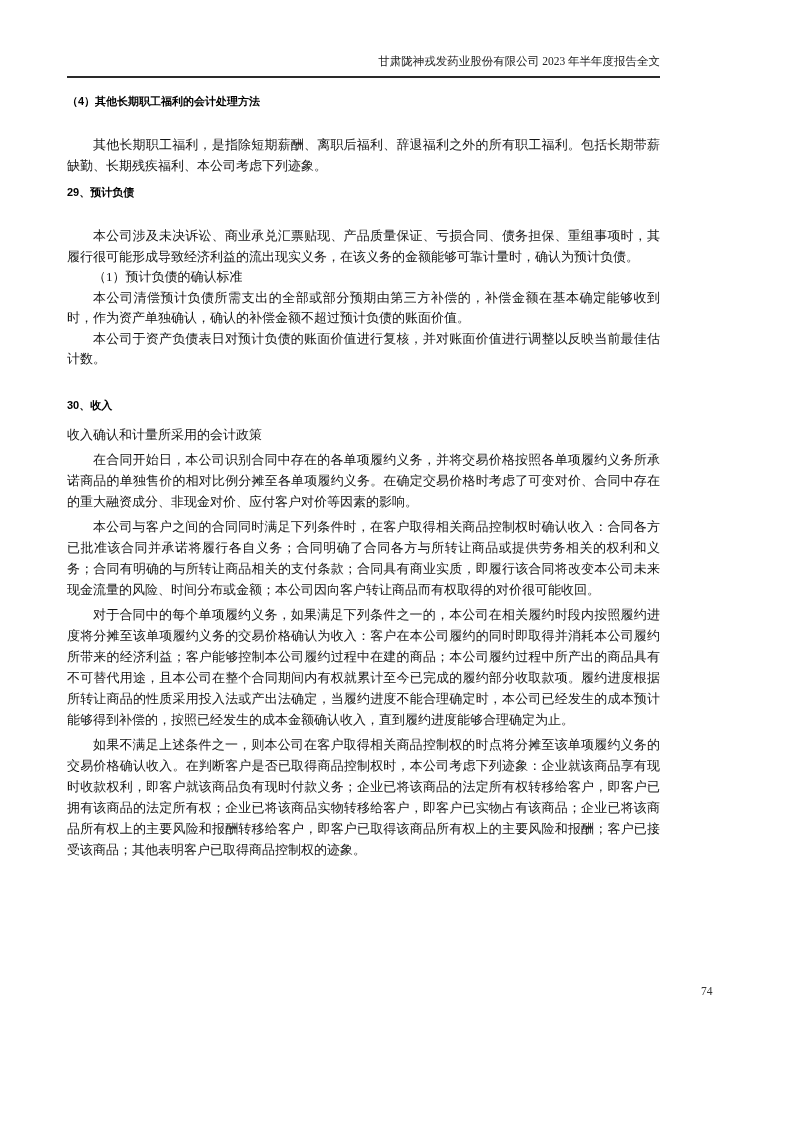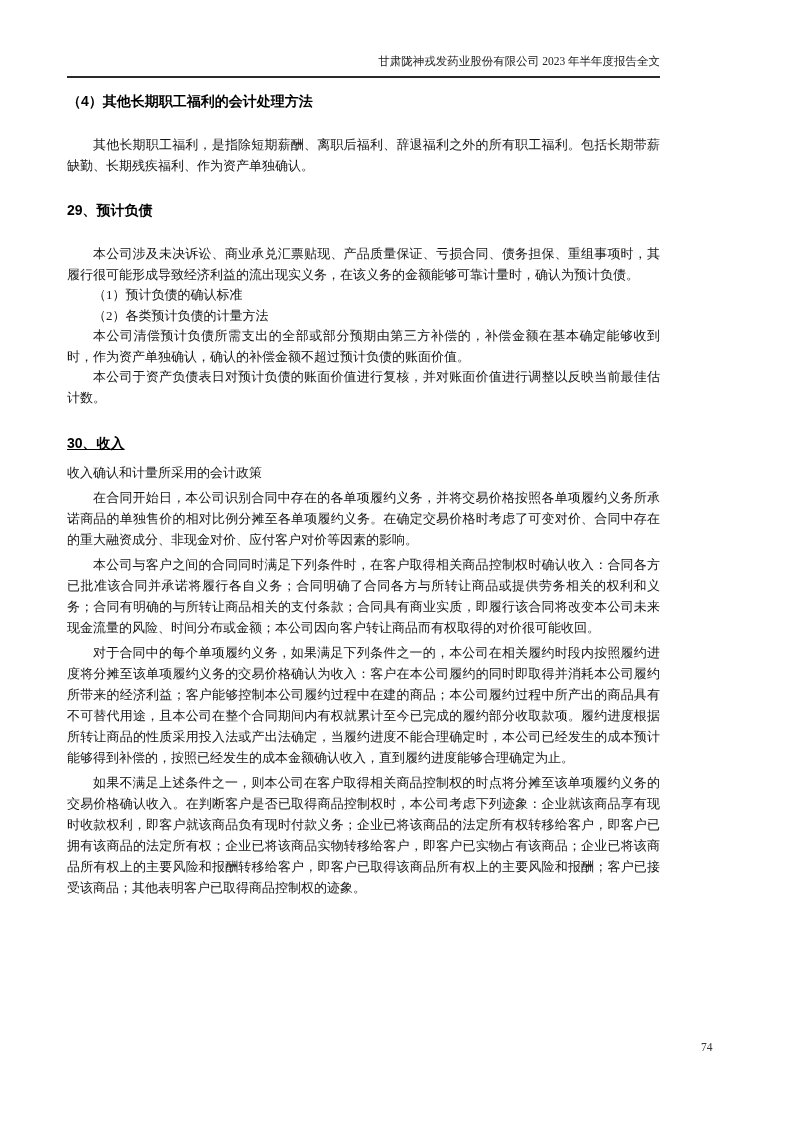--- a/index.html
+++ b/index.html
@@ -19,63 +19,62 @@
     padding-bottom: 7px;
     border-bottom: 2px solid #2a2a2a;
     text-align: right;
     font-size: 11.5px;
     line-height: 15px;
     color: #222;
   }
   .sec-heading {
     font-family: "Liberation Sans", "DejaVu Sans", sans-serif;
     font-weight: bold;
-    font-size: 14px;
+    font-size: 11px;
     line-height: 17px;
     color: #000;
   }
   .heading-l4 { margin-top: 15px; }
-  .heading-29 { margin-top: 26px; }
-  .heading-30 { margin-top: 27px; text-decoration: underline; }
+  .heading-29 { margin-top: 8px; }
+  .heading-30 { margin-top: 27px; }
   .para {
     margin: 0;
     font-size: 13px;
     line-height: 20.5px;
     text-align: justify;
     text-indent: 2em;
     color: #151515;
   }
   .group-first { margin-top: 25px; }
   .sec30 .para { line-height: 21px; margin-top: 4px; }
   .sec30 .group-first { margin-top: 10px; }
   .para.flush { text-indent: 0; }
   .page-number {
     position: absolute;
     left: 701px;
-    top: 1041px;
+    top: 985px;
     font-size: 11.5px;
     color: #333;
   }
 </style>
 </head>
 <body>
 
 <div class="page">
 
   <div class="doc-header">
     <span>甘肃陇神戎发药业股份有限公司 2023 年半年度报告全文</span>
   </div>
 
   <div class="sec-heading heading-l4">（4）其他长期职工福利的会计处理方法</div>
-  <p class="para group-first">其他长期职工福利，是指除短期薪酬、离职后福利、辞退福利之外的所有职工福利。包括长期带薪缺勤、长期残疾福利、作为资产单独确认。</p>
+  <p class="para group-first">其他长期职工福利，是指除短期薪酬、离职后福利、辞退福利之外的所有职工福利。包括长期带薪缺勤、长期残疾福利、本公司考虑下列迹象。</p>
 
   <div class="sec-heading heading-29">29、预计负债</div>
   <p class="para group-first">本公司涉及未决诉讼、商业承兑汇票贴现、产品质量保证、亏损合同、债务担保、重组事项时，其履行很可能形成导致经济利益的流出现实义务，在该义务的金额能够可靠计量时，确认为预计负债。</p>
   <p class="para">（1）预计负债的确认标准</p>
-  <p class="para">（2）各类预计负债的计量方法</p>
   <p class="para">本公司清偿预计负债所需支出的全部或部分预期由第三方补偿的，补偿金额在基本确定能够收到时，作为资产单独确认，确认的补偿金额不超过预计负债的账面价值。</p>
   <p class="para">本公司于资产负债表日对预计负债的账面价值进行复核，并对账面价值进行调整以反映当前最佳估计数。</p>
 
   <div class="sec-heading heading-30">30、收入</div>
   <div class="sec30">
     <p class="para flush group-first">收入确认和计量所采用的会计政策</p>
     <p class="para">在合同开始日，本公司识别合同中存在的各单项履约义务，并将交易价格按照各单项履约义务所承诺商品的单独售价的相对比例分摊至各单项履约义务。在确定交易价格时考虑了可变对价、合同中存在的重大融资成分、非现金对价、应付客户对价等因素的影响。</p>
     <p class="para">本公司与客户之间的合同同时满足下列条件时，在客户取得相关商品控制权时确认收入：合同各方已批准该合同并承诺将履行各自义务；合同明确了合同各方与所转让商品或提供劳务相关的权利和义务；合同有明确的与所转让商品相关的支付条款；合同具有商业实质，即履行该合同将改变本公司未来现金流量的风险、时间分布或金额；本公司因向客户转让商品而有权取得的对价很可能收回。</p>
     <p class="para">对于合同中的每个单项履约义务，如果满足下列条件之一的，本公司在相关履约时段内按照履约进度将分摊至该单项履约义务的交易价格确认为收入：客户在本公司履约的同时即取得并消耗本公司履约所带来的经济利益；客户能够控制本公司履约过程中在建的商品；本公司履约过程中所产出的商品具有不可替代用途，且本公司在整个合同期间内有权就累计至今已完成的履约部分收取款项。履约进度根据所转让商品的性质采用投入法或产出法确定，当履约进度不能合理确定时，本公司已经发生的成本预计能够得到补偿的，按照已经发生的成本金额确认收入，直到履约进度能够合理确定为止。</p>
     <p class="para">如果不满足上述条件之一，则本公司在客户取得相关商品控制权的时点将分摊至该单项履约义务的交易价格确认收入。在判断客户是否已取得商品控制权时，本公司考虑下列迹象：企业就该商品享有现时收款权利，即客户就该商品负有现时付款义务；企业已将该商品的法定所有权转移给客户，即客户已拥有该商品的法定所有权；企业已将该商品实物转移给客户，即客户已实物占有该商品；企业已将该商品所有权上的主要风险和报酬转移给客户，即客户已取得该商品所有权上的主要风险和报酬；客户已接受该商品；其他表明客户已取得商品控制权的迹象。</p>

